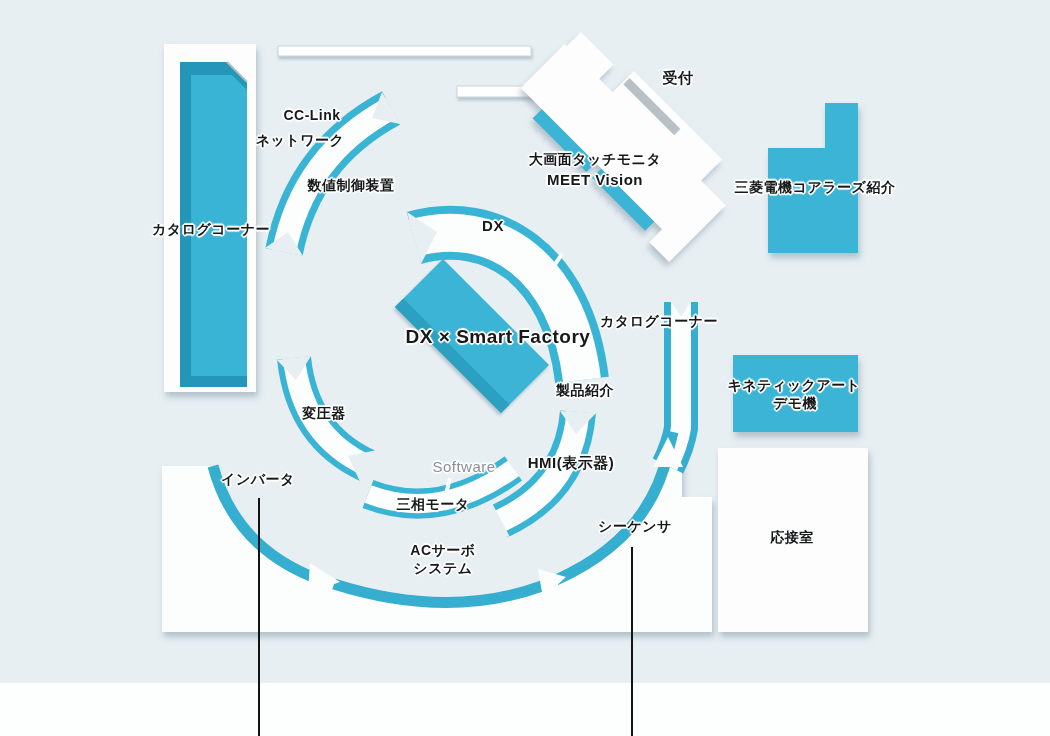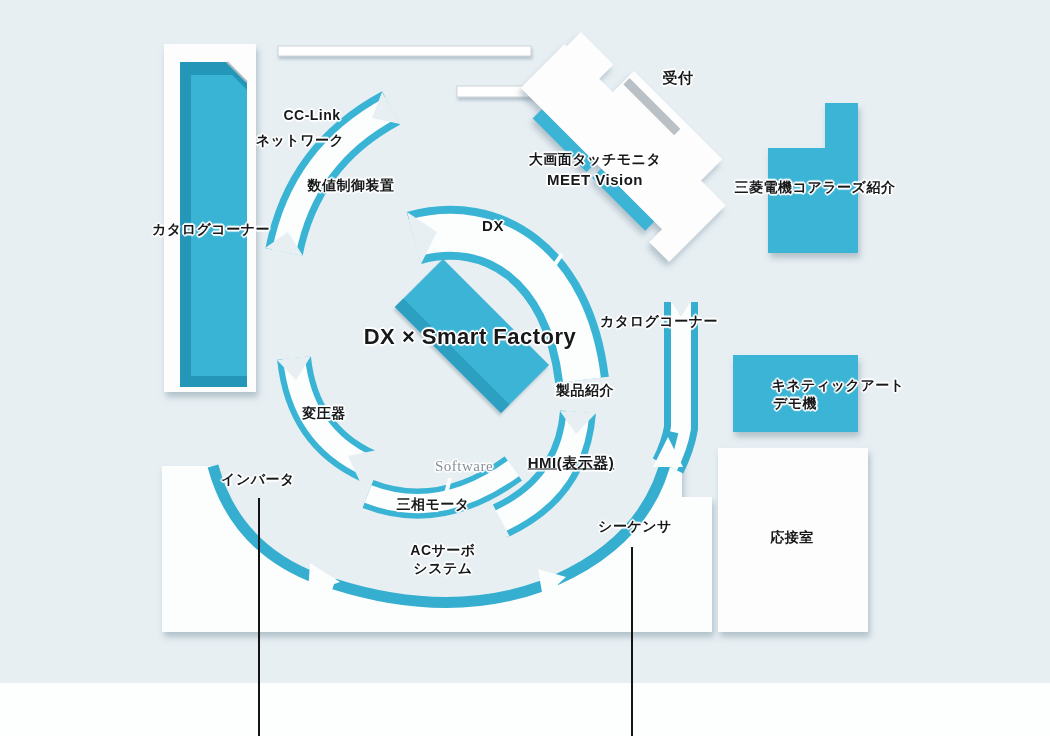--- a/index.html
+++ b/index.html
@@ -6,21 +6,21 @@
   body{font-family:"Liberation Sans","DejaVu Sans",sans-serif;}
   #stage{position:relative;width:1050px;height:736px;overflow:hidden;background:#e7eff3;}
   #stage svg{position:absolute;left:0;top:0;}
   .lbl{
     position:absolute;transform:translate(-50%,-50%);
     font-size:14px;font-weight:600;color:#17181a;white-space:nowrap;
     letter-spacing:0.5px;
     text-shadow:-1px -1px 0 #fff,1px -1px 0 #fff,-1px 1px 0 #fff,1px 1px 0 #fff,
                  0 -2px 1px #fff,0 2px 1px #fff,-2px 0 1px #fff,2px 0 1px #fff;
   }
-  .lbl.big{font-size:22px;}
+  .lbl.big{font-size:19px;margin-left:28px;}
   .lbl.med{font-size:15px;}
   .lbl.gray{color:#878f96;font-weight:400;font-size:15px;}
   .lbl.plain{text-shadow:none;}
 </style>
 </head>
 <body>
 
 <div id="stage">
 
   <svg width="1050" height="736" viewBox="0 0 1050 736">
@@ -113,25 +113,25 @@
   <div class="lbl" style="left:343px;top:186px;padding-left:16px;">数値制御装置</div>
   <div class="lbl" style="left:211px;top:230px;">カタログコーナー</div>
   <div class="lbl med" style="left:493px;top:225px;">DX</div>
   <div class="lbl med" style="left:678px;top:78px;">受付</div>
   <div class="lbl" style="left:595px;top:160px;">大画面タッチモニタ</div>
   <div class="lbl med" style="left:595px;top:179px;">MEET Vision</div>
   <div class="lbl" style="left:815px;top:188px;text-align:center;">三菱電機コアラーズ紹介</div>
   <div class="lbl" style="left:659px;top:322px;">カタログコーナー</div>
   <div class="lbl big" style="left:470px;top:337px;">DX × Smart Factory</div>
   <div class="lbl" style="left:585px;top:363px;margin-top:28px;">製品紹介</div>
-  <div class="lbl" style="left:838px;top:386px;font-family:Liberation Mono, monospace;">キネティックアート</div>
+  <div class="lbl" style="left:794px;top:386px;font-family:Liberation Mono, monospace;">キネティックアート</div>
   <div class="lbl" style="left:795px;top:404px;">デモ機</div>
   <div class="lbl" style="left:324px;top:414px;">変圧器</div>
   <div class="lbl" style="left:258px;top:480px;">インバータ</div>
-  <div class="lbl gray" style="left:464px;top:466px;font-family:Liberation Serif, serif;">Software</div>
-  <div class="lbl med" style="left:571px;top:463px;text-decoration:underline;">HMI(表示器)</div>
+  <div class="lbl gray" style="left:464px;top:466px;">Software</div>
+  <div class="lbl med" style="left:571px;top:463px;">HMI(表示器)</div>
   <div class="lbl" style="left:433px;top:505px;">三相モータ</div>
   <div class="lbl" style="left:443px;top:551px;">ACサーボ</div>
   <div class="lbl" style="left:443px;top:569px;">システム</div>
   <div class="lbl" style="left:635px;top:527px;">シーケンサ</div>
   <div class="lbl plain" style="left:792px;top:538px;">応接室</div>
 
 </div>
 
 </body></html>

